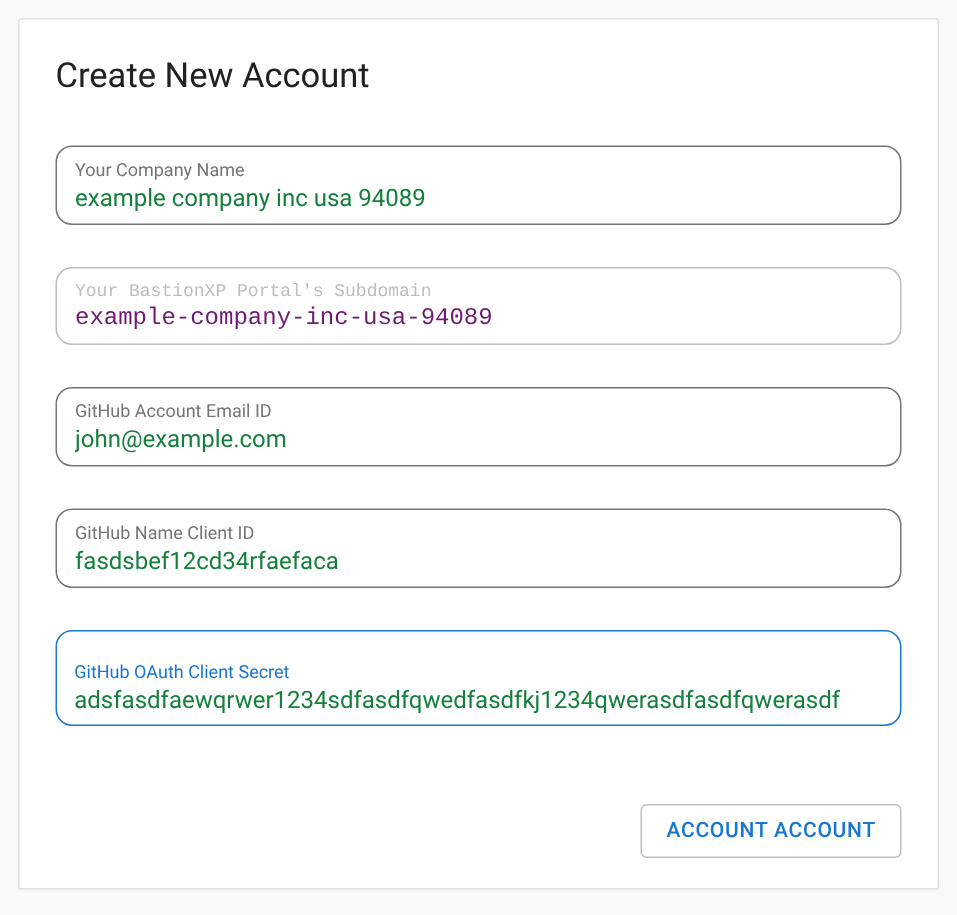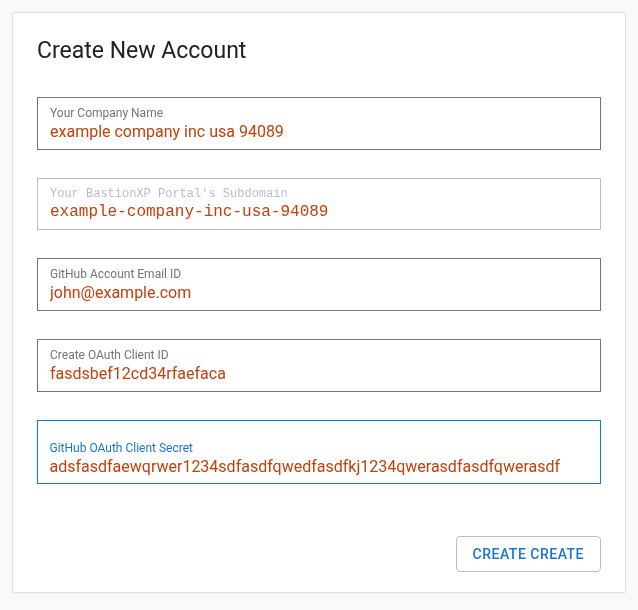--- a/index.html
+++ b/index.html
@@ -18,21 +18,21 @@
     }
     .title {
       font-size: 23px;
       font-weight: 400;
       color: #212121;
       margin-bottom: 33px;
     }
     .field {
       position: relative;
       border: 1px solid #757575;
-      border-radius: 0;
+      border-radius: 11px;
       padding: 8px 12px 8px 12px;
       margin-bottom: 28px;
     }
     .field.disabled {
       border-color: #bdbdbd;
       font-family: Liberation Mono, monospace;
     }
     .field.focused {
       border-color: #1976d2;
       border-width: 1.5px;
@@ -49,26 +49,26 @@
     }
     .field.focused .field-label {
       color: #1976d2;
       margin-top: 12px;
     }
     .field-input {
       width: 100%;
       border: none;
       outline: none;
       font-size: 16px;
-      color: #c2410c;
+      color: #15803d;
       background: transparent;
       font-family: inherit;
     }
     .field.disabled .field-input {
-      color: #c2410c;
+      color: #701a75;
     }
     .actions {
       display: flex;
       justify-content: flex-end;
       margin-top: 52px;
     }
     .btn {
       border: 1px solid #bdbdbd;
       background: #fff;
       color: #1976d2;
@@ -96,25 +96,25 @@
     <label class="field-label">Your BastionXP Portal's Subdomain</label>
     <input class="field-input" type="text" disabled="" value="example-company-inc-usa-94089" style="">
   </div>
 
   <div class="field">
     <label class="field-label">GitHub Account Email ID</label>
     <input class="field-input" type="text" value="john@example.com" style="">
   </div>
 
   <div class="field">
-    <label class="field-label">Create OAuth Client ID</label>
+    <label class="field-label">GitHub Name Client ID</label>
     <input class="field-input" type="text" value="fasdsbef12cd34rfaefaca" style="">
   </div>
 
   <div class="field focused">
     <label class="field-label">GitHub OAuth Client Secret</label>
     <input class="field-input" type="text" value="adsfasdfaewqrwer1234sdfasdfqwedfasdfkj1234qwerasdfasdfqwerasdf" style="">
   </div>
 
   <div class="actions">
-    <button class="btn">CREATE CREATE</button>
+    <button class="btn">ACCOUNT ACCOUNT</button>
   </div>
 </div>
 
 </body></html>

